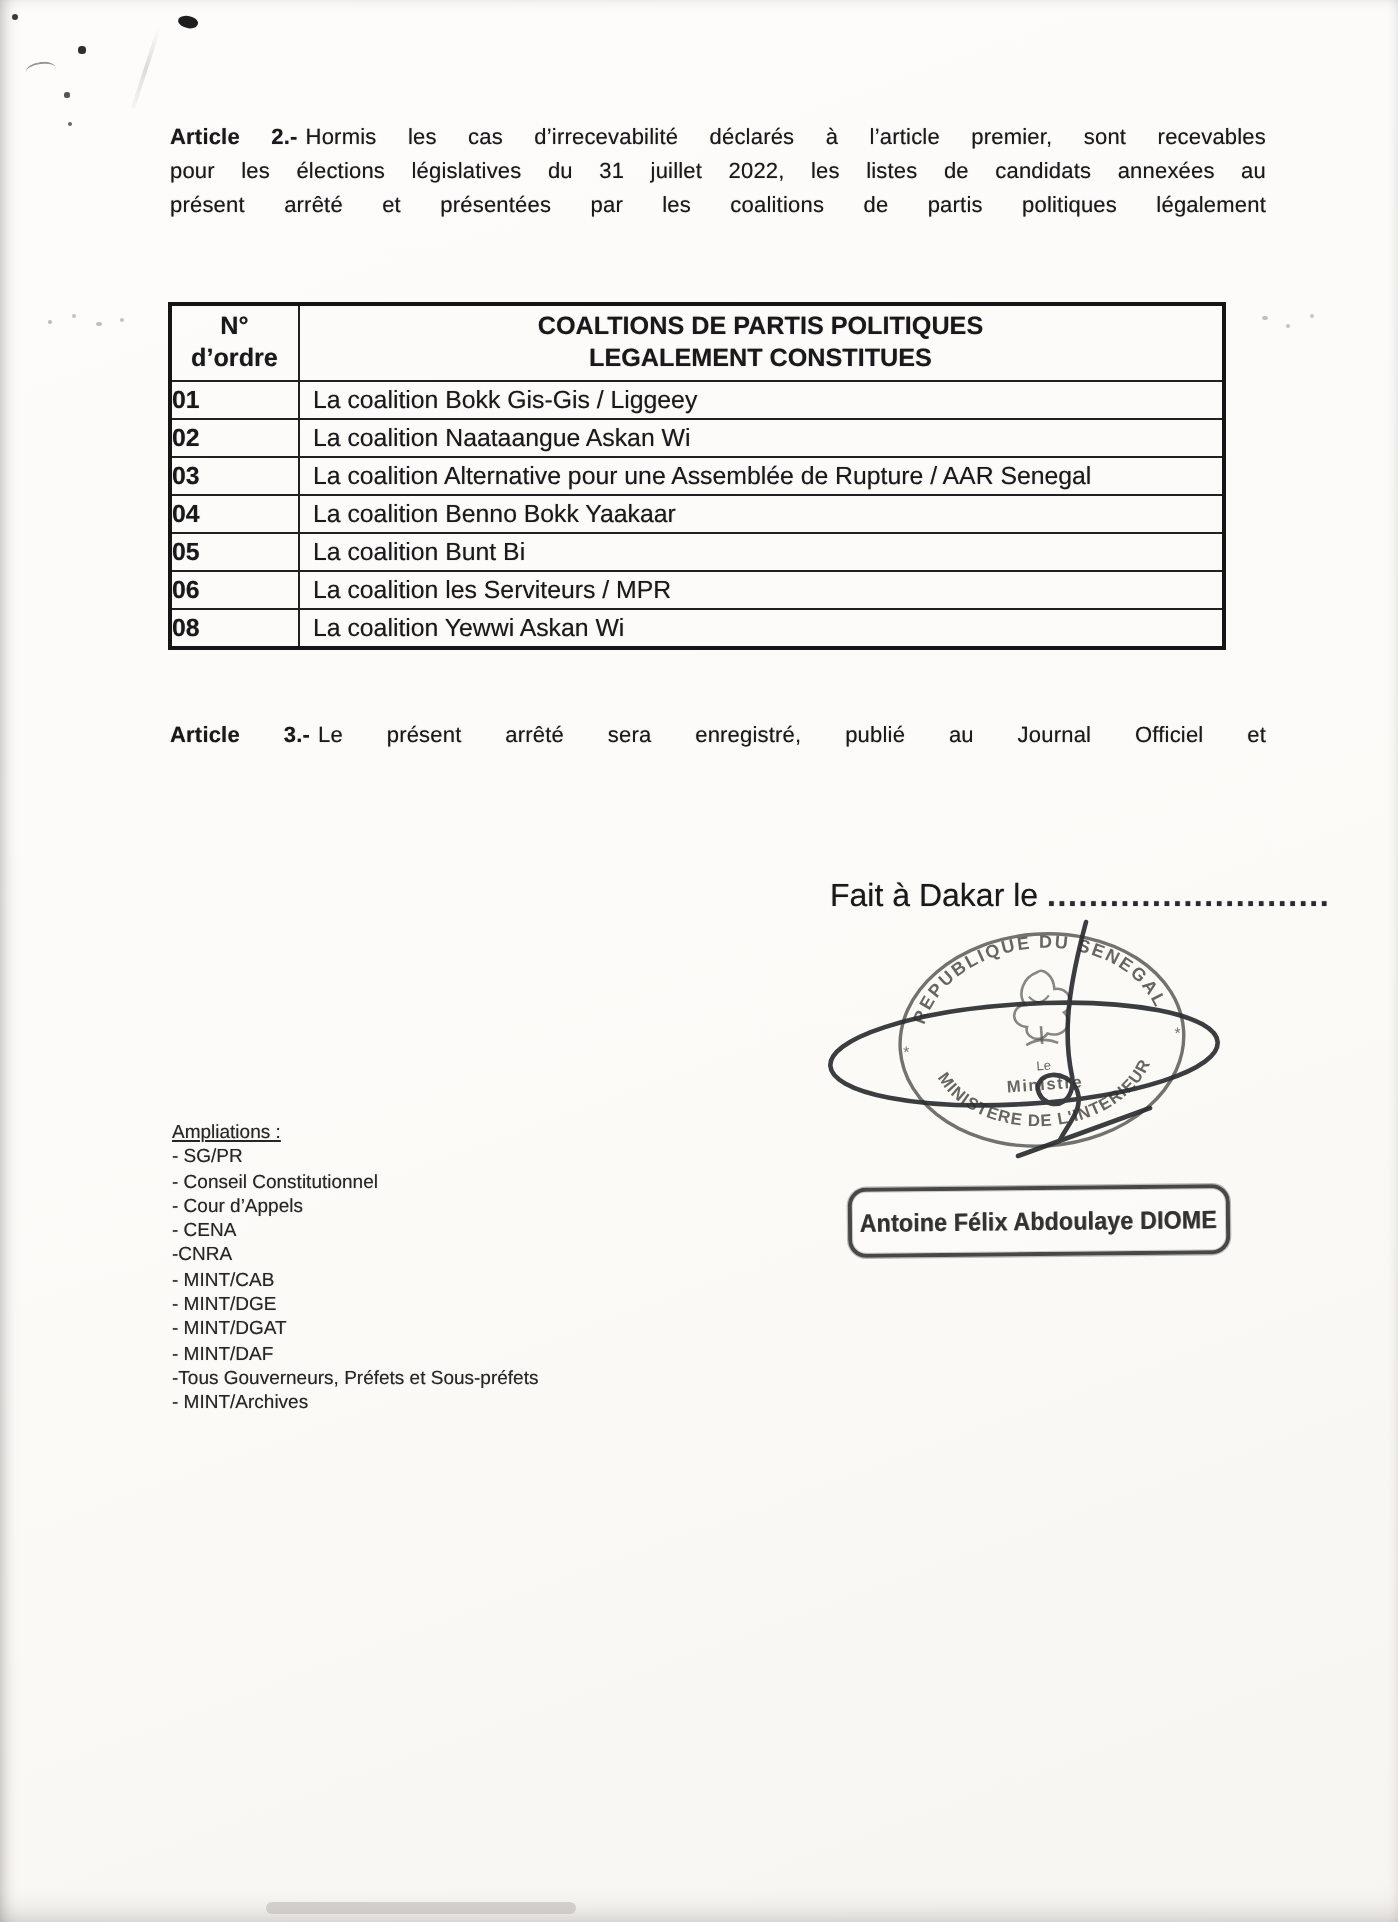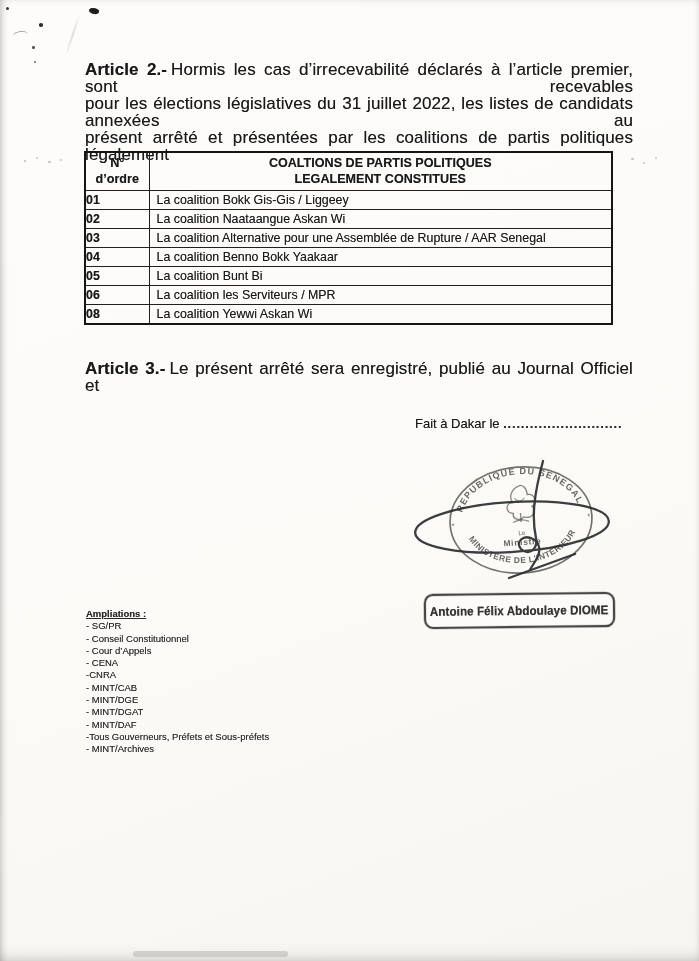--- a/index.html
+++ b/index.html
@@ -10,60 +10,60 @@
     color:#19191b;
   }
   .page {
     position:absolute; inset:0;
     background:linear-gradient(160deg,#fdfcfa 0%, #fbfaf7 60%, #f7f5f2 100%);
     box-shadow: inset 7px 0 9px -7px rgba(60,55,50,.40),
                 inset -4px 0 6px -5px rgba(60,55,50,.18),
                 inset 0 -12px 16px -12px rgba(60,55,50,.30),
                 inset 0 6px 8px -7px rgba(60,55,50,.12);
   }
-  .para { position:absolute; left:85px; width:548px; font-size:17px; line-height:17px;
+  .para { position:absolute; left:85px; width:548px; font-size:11px; line-height:17px;
           text-shadow:0 0 .45px rgba(20,20,20,.55); letter-spacing:.1px; }
   .j-line { text-align:justify; text-align-last:justify; }
   .lead { font-weight:bold; margin-right:4px; }
 
   table.coalitions {
     position:absolute; left:84px; top:151px; width:529px;
     border-collapse:collapse; table-layout:fixed;
     border:2.2px solid #151515;
     font-size:12.4px; text-shadow:0 0 .45px rgba(20,20,20,.5);
   }
   table.coalitions col.c1 { width:64px; }
   table.coalitions th, table.coalitions td { border:1.4px solid #202020; }
   table.coalitions th { font-size:12.6px; font-weight:bold; text-align:center;
       line-height:16px; padding:2px 0 3px 0; }
   table.coalitions td.num { font-weight:bold; text-align:left; height:17px; padding:.5px 0; }
   table.coalitions td.name { padding:.5px 0 .5px 7px; }
 
-  #closing { position:absolute; left:415px; top:416px; font-size:13px;
+  #closing { position:absolute; left:415px; top:440px; font-size:16px;
              text-shadow:0 0 .45px rgba(20,20,20,.55); }
   #closing .dots { letter-spacing:.8px; font-weight:bold; color:#2a2a2c; }
 
   .stamp { position:absolute; left:436px; top:458px; width:170px; height:125px;
            transform:rotate(-4deg); }
   .signature { position:absolute; left:410px; top:451px; width:215px; height:150px; }
 
   .name-box {
     position:absolute; left:424px; top:593px; width:187px; height:31px;
     border:2.1px solid #474745; border-radius:9px;
     box-shadow:0 0 0 .6px rgba(70,70,68,.35), inset 0 0 0 .5px rgba(70,70,68,.25);
     display:flex; align-items:center; justify-content:center;
     transform:rotate(-.6deg); background:rgba(255,255,255,.25);
   }
   .name-box span { font-size:12.6px; font-weight:bold; white-space:nowrap;
     transform:scaleX(.92); color:#333230; letter-spacing:.1px;
     text-shadow:.4px 0 0 rgba(60,60,58,.6); }
 
   #ampliations { position:absolute; left:86px; top:561px; font-size:9.5px;
       line-height:12.3px; color:#262624; text-shadow:0 0 .4px rgba(40,40,40,.5); }
-  #ampliations .amp-title { font-weight:bold; text-decoration:underline;margin-top:47px; }
+  #ampliations .amp-title { font-weight:normal; text-decoration:underline; }
 
   .speck { position:absolute; border-radius:50%; }
   .blob { position:absolute; left:89px; top:8px; width:10px; height:6px;
           background:#1e1e1e; border-radius:60% 40% 55% 45%; transform:rotate(18deg); }
   .arc-mark { position:absolute; left:13px; top:31px; width:15px; height:7px;
           border-top:1.6px solid rgba(95,92,88,.65); border-radius:50%; transform:rotate(-8deg); }
   .streak { position:absolute; left:72px; top:13px; width:1.5px; height:42px;
           background:linear-gradient(rgba(140,135,130,.0), rgba(140,135,130,.28), rgba(140,135,130,.05));
           transform:rotate(18deg); }
   .bottom-bar { position:absolute; left:133px; top:951px; width:155px; height:6px;

